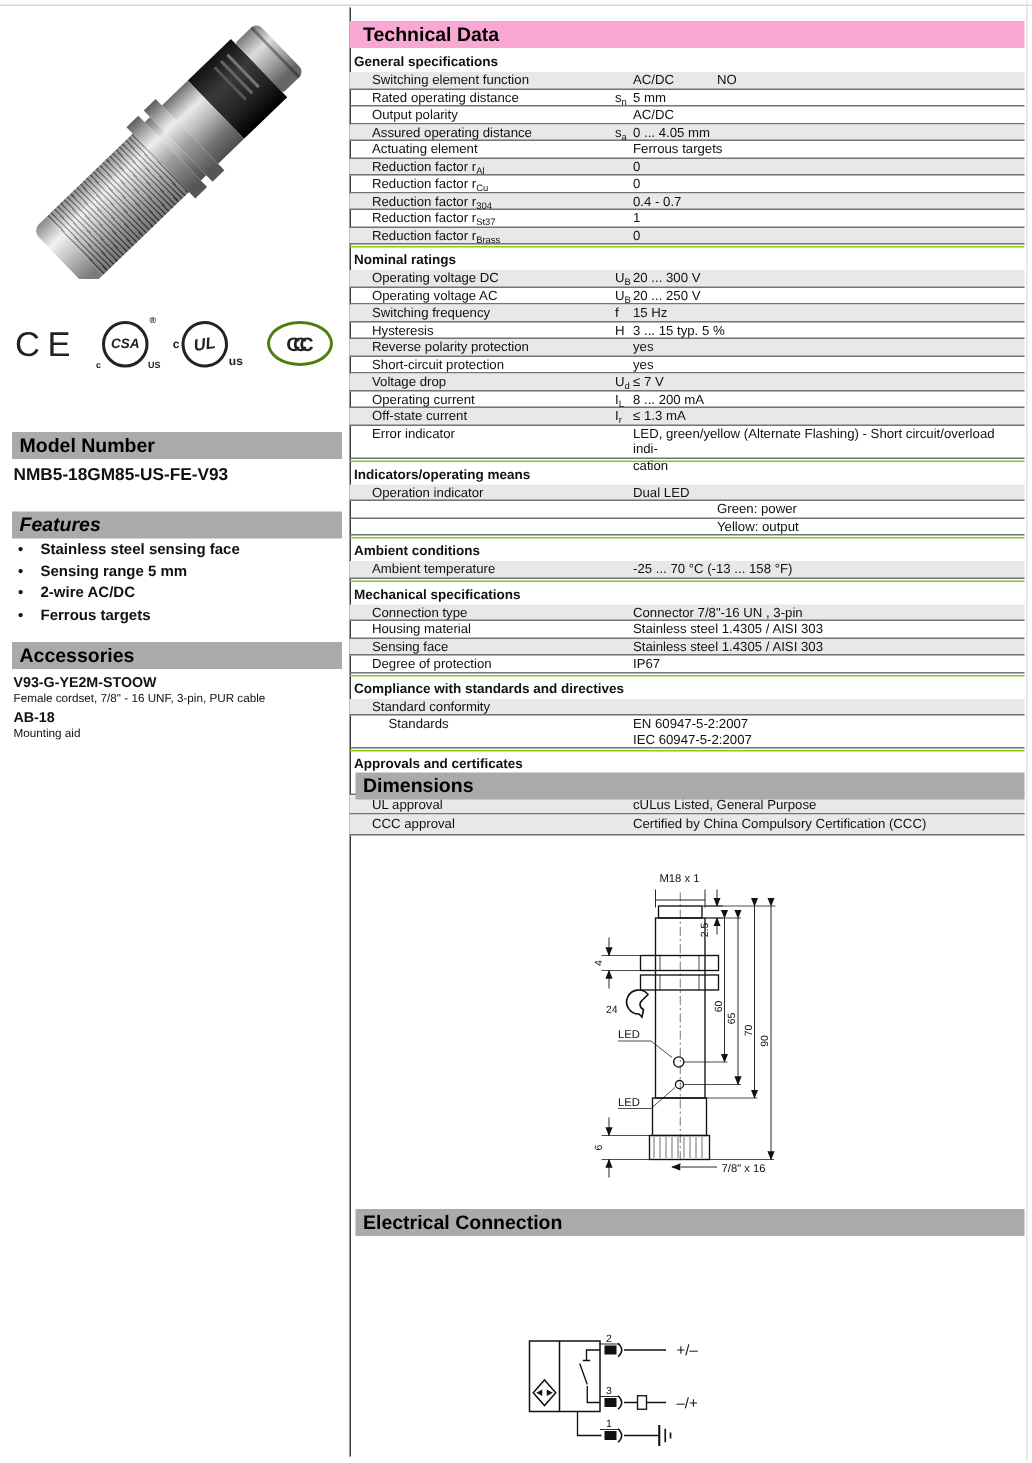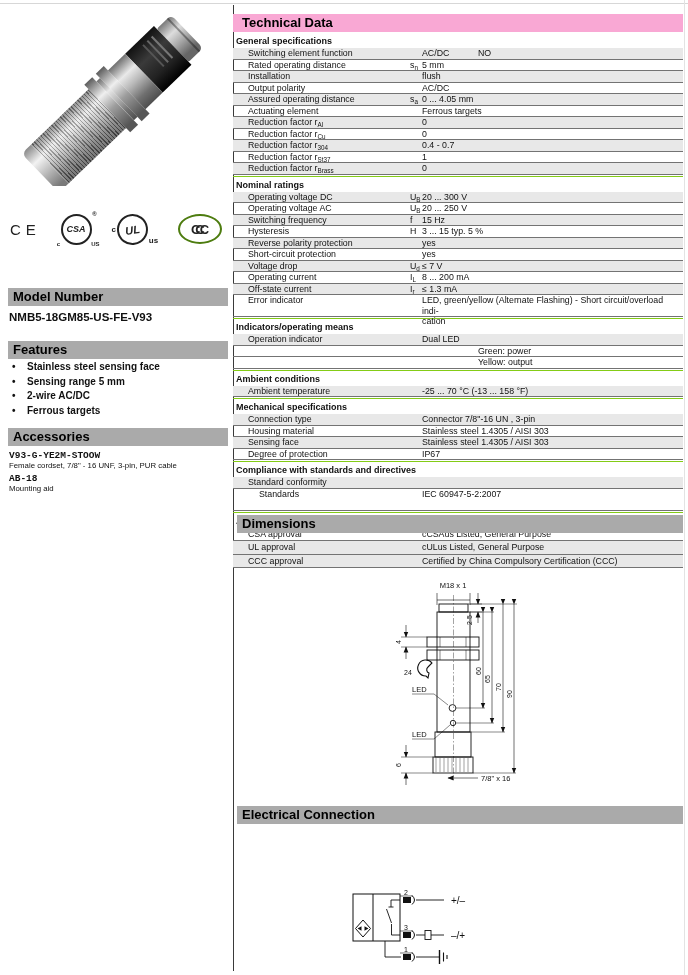--- a/index.html
+++ b/index.html
@@ -33,39 +33,39 @@
   .s-nut2{top:100px;height:11px;left:-6px;width:66px;background:linear-gradient(90deg,#5d5d5d,#efefef 30%,#9d9d9d 55%,#565656 90%);}
   .s-thread{top:111px;height:80px;
     background:
       repeating-linear-gradient(180deg,rgba(0,0,0,.28) 0 1px,rgba(255,255,255,.22) 1px 3px),
       linear-gradient(90deg,#6f6f6f,#e9e9e9 28%,#b9b9b9 50%,#707070 78%,#4e4e4e);}
   .s-face{top:191px;height:13px;border-radius:0 0 6px 6px;
     background:linear-gradient(90deg,#8a8a8a,#f2f2f2 30%,#c0c0c0 55%,#7a7a7a 90%);}
 
   .logos{position:absolute;left:10px;top:210px;width:212px;height:38px;display:flex;align-items:center;justify-content:space-between;}
   .logo{position:relative;color:#222;}
-  .logo-ce{font-size:15px;letter-spacing:5px;font-weight:500;}
+  .logo-ce{font-size:23px;letter-spacing:5px;font-weight:500;}
   .logo-circ{width:27px;height:27px;border:2px solid #222;border-radius:50%;
     display:flex;align-items:center;justify-content:center;font-weight:bold;}
   .logo-csa .logo-circ{font-size:9px;font-style:italic;}
   .logo-small{position:absolute;font-size:6px;font-weight:bold;}
   .csa-c{left:-4px;bottom:-2px;} .csa-us{right:-8px;bottom:-2px;} .csa-r{right:-5px;top:-3px;font-size:6px;}
   .logo-ul{display:flex;align-items:flex-end;gap:1px;font-weight:bold;}
   .ul-c{font-size:8px;align-self:center;} .ul-us{font-size:8px;align-self:flex-end;}
   .logo-ul .logo-circ{font-size:11px;font-style:italic;transform:rotate(-8deg);}
   .logo-ccc{width:40px;height:26px;border:2px solid #4d7c0f;border-radius:50%;
     display:flex;align-items:center;justify-content:center;}
   .ccc-text{font-size:13px;font-weight:bold;letter-spacing:-5px;margin-left:-5px;}
 
   .model-value{position:absolute;left:9px;top:311px;font-size:11.5px;font-weight:bold;}
   .features-list{position:absolute;left:12px;top:360px;width:212px;}
   .feature-item{position:relative;font-size:10px;font-weight:bold;line-height:14.6px;padding-left:15px;}
   .feature-item:before{content:"\2022";position:absolute;left:0;top:0;}
   .accessories{position:absolute;left:9px;top:447px;width:215px;}
-  .acc-name{font-size:9.5px;font-weight:bold;line-height:11px;margin-top:3px;font-family:Liberation Mono, monospace;}
+  .acc-name{font-size:9.5px;font-weight:bold;line-height:11px;margin-top:3px;}
   .acc-desc{font-size:7.8px;line-height:9px;}
 
   
   #tech-wrap{position:absolute;left:233px;top:14px;width:450px;}
   #tech-wrap .bar2{background:#f9a8d4;height:18px;line-height:18px;font-weight:bold;font-size:13px;padding-left:9px;color:#000;}
   .tsection-head{font-size:9px;font-weight:bold;padding:3px 0 2px 3px;border-top:1px solid #84cc16;margin-top:1px;}
   .tsection-head.first{border-top:none;margin-top:1px;}
   .trow{position:relative;min-height:10.5px;border-bottom:1px solid #737373;box-sizing:content-box;}
   .trow.shade{background:#e8e8e8;}
   .tcell{position:absolute;top:0;font-size:8.8px;line-height:10.5px;white-space:nowrap;}
@@ -118,21 +118,21 @@
       <span class="ul-us">us</span>
     </div>
     <div class="logo logo-ccc">
       <span class="ccc-text">CCC</span>
     </div>
   </div>
 
   <div class="bar bar-left" style="top:288px;">Model Number</div>
   <div class="model-value">NMB5-18GM85-US-FE-V93</div>
 
-  <div class="bar bar-left" style="top:341px;">Features</div>
+  <div class="bar bar-left" style="top:341px;font-style:italic;">Features</div>
   <div class="features-list" id="features-list">
       <div class="feature-item">Stainless steel sensing face</div>
       <div class="feature-item">Sensing range 5 mm</div>
       <div class="feature-item">2-wire AC/DC</div>
       <div class="feature-item">Ferrous targets</div>
     </div>
 
   <div class="bar bar-left" style="top:428px;">Accessories</div>
   <div class="accessories" id="accessories-list">
       <div class="acc-name">V93-G-YE2M-STOOW</div>
@@ -149,24 +149,20 @@
           <div class="trow shade">
             <span class="tcell c-label">Switching element function</span>
             <span class="c-val-abs">AC/DC</span>
             <span class="c-val2">NO</span>
           </div>
           <div class="trow">
             <span class="tcell c-label">Rated operating distance</span>
             <span class="tcell c-sym">s<sub>n</sub></span>
             <span class="c-val-abs">5 mm</span>
           </div>
-          <div class="trow shade">
-            <span class="tcell c-label">Installation</span>
-            <span class="c-val-abs">flush</span>
-          </div>
           <div class="trow">
             <span class="tcell c-label">Output polarity</span>
             <span class="c-val-abs">AC/DC</span>
           </div>
           <div class="trow shade">
             <span class="tcell c-label">Assured operating distance</span>
             <span class="tcell c-sym">s<sub>a</sub></span>
             <span class="c-val-abs">0 ... 4.05 mm</span>
           </div>
           <div class="trow">
@@ -287,20 +283,21 @@
           </div>
         </div>
         <div>
           <div class="tsection-head">Compliance with standards and directives</div>
           <div class="trow shade">
             <span class="tcell c-label">Standard conformity</span>
           </div>
           <div class="trow" style="min-height: 21px;">
             <span class="tcell c-label indent2">Standards</span>
             <span class="c-val-abs">
+              <div>EN 60947-5-2:2007</div>
               <div>IEC 60947-5-2:2007</div>
             </span>
           </div>
         </div>
         <div class="sec-approvals">
           <div class="tsection-head">Approvals and certificates</div>
           <div class="trow">
             <span class="tcell c-label">CSA approval</span>
             <span class="c-val-abs">cCSAus Listed, General Purpose</span>
           </div>

